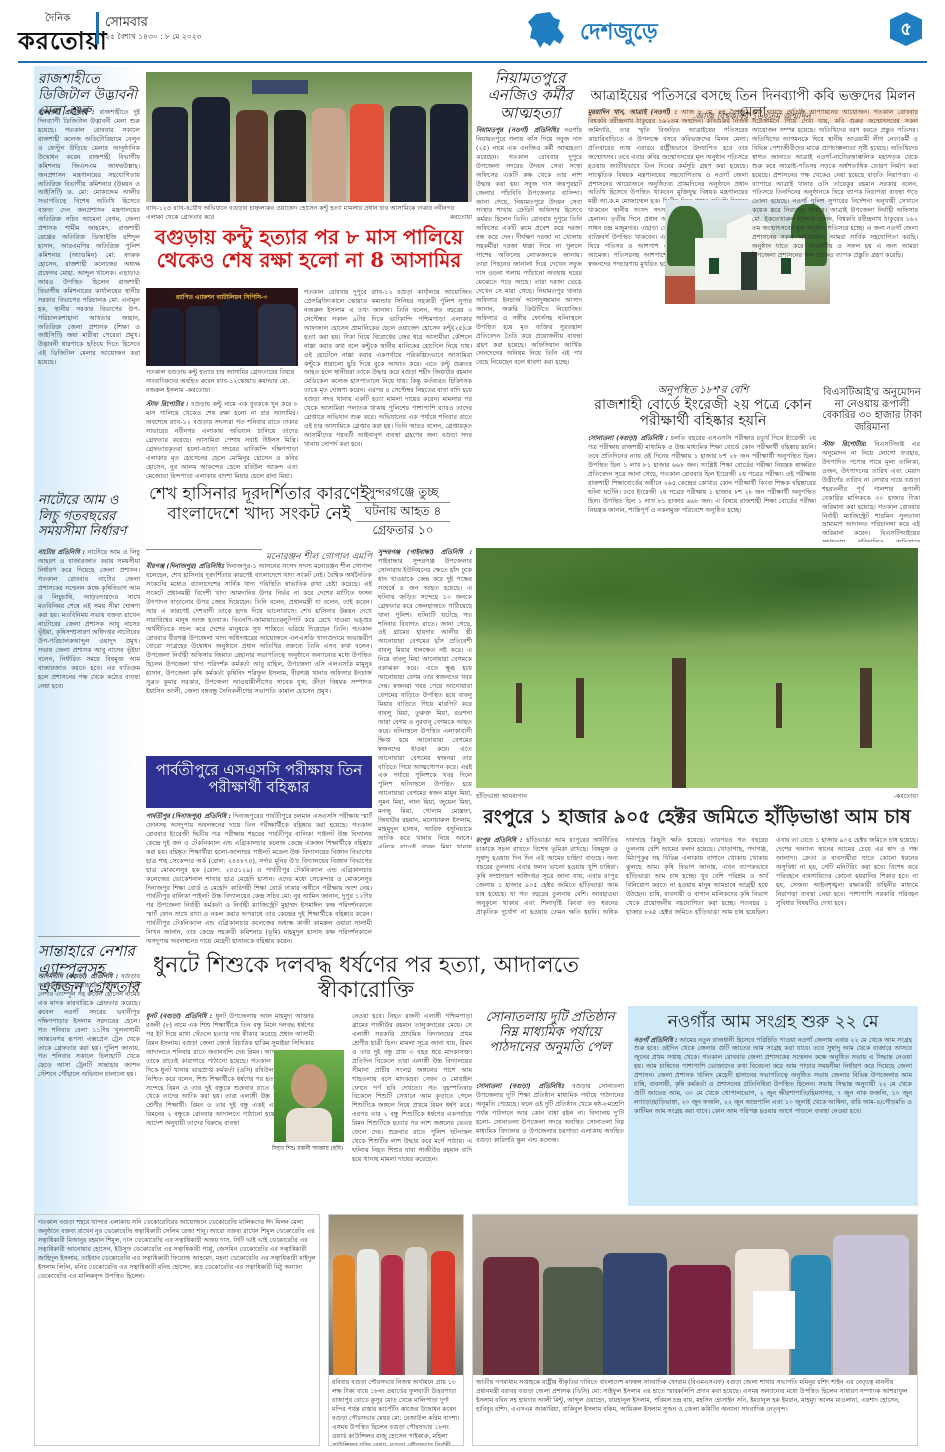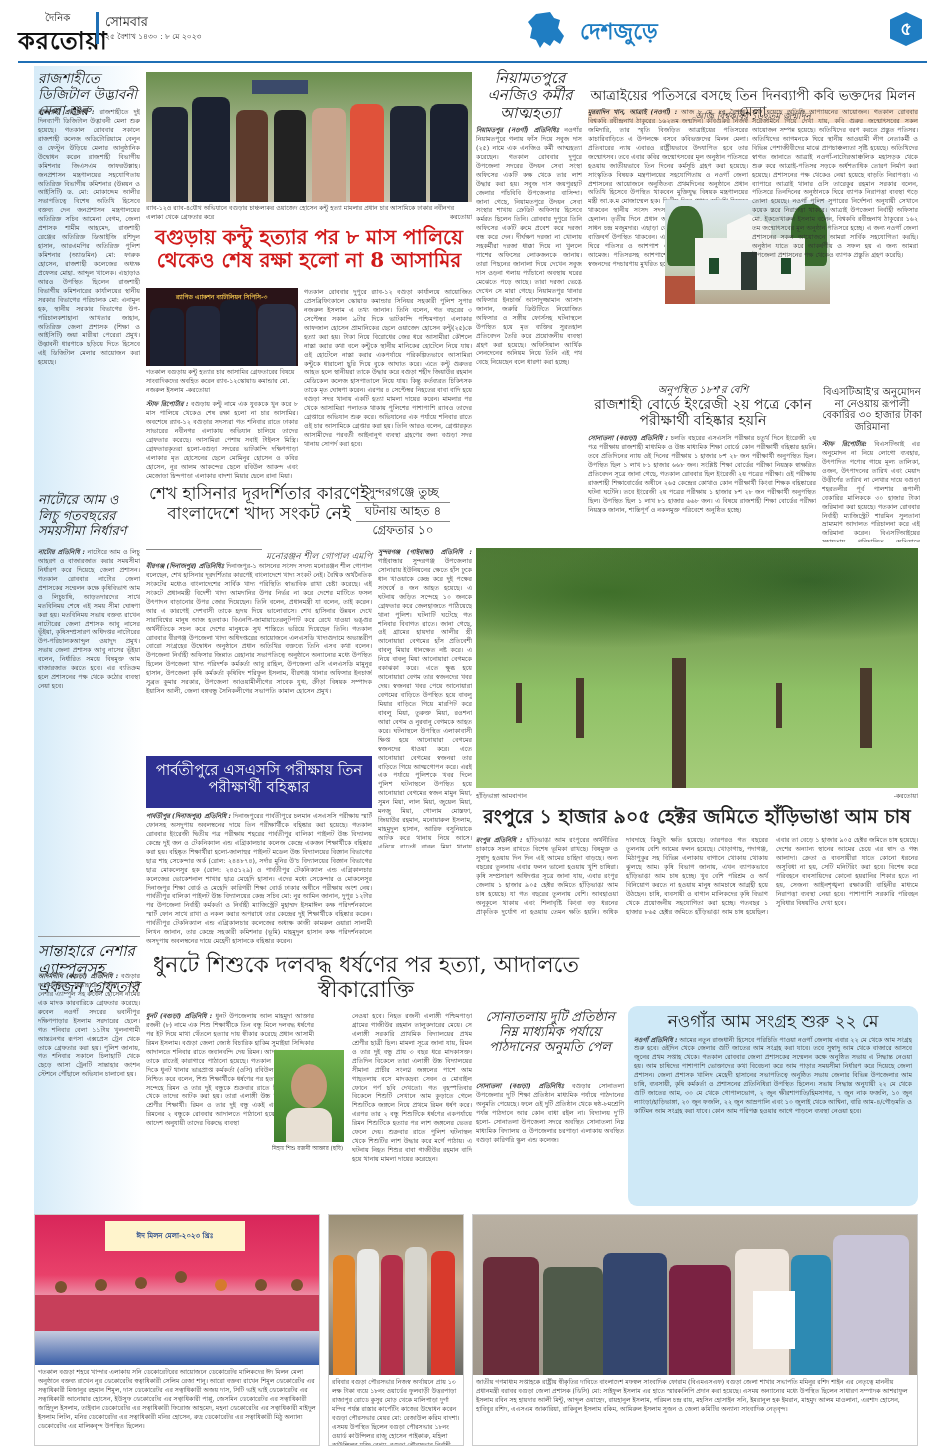--- a/index.html
+++ b/index.html
@@ -197,40 +197,29 @@
   <span class="byline">রংপুর প্রতিনিধি :</span>
   <span>হাঁড়িভাঙা আম রংপুরের অর্থনীতির চাকাকে সচল রাখতে বিশেষ ভূমিকা রাখছে। বিষমুক্ত ও সুস্বাদু হওয়ায় দিন দিন এই আমের চাহিদা বাড়ছে। অন্য বছরের তুলনায় এবার ফলন ভালো হওয়ায় খুশি চাষিরা। কৃষি সম্প্রসারণ অধিদপ্তর সূত্রে জানা যায়, এবার রংপুর জেলায় ১ হাজার ৯০৫ হেক্টর জমিতে হাঁড়িভাঙা আম চাষ হয়েছে। যা গত বছরের তুলনায় বেশি। আবহাওয়া অনুকূলে থাকায় এবং শিলাবৃষ্টি কিংবা বড় ধরনের প্রাকৃতিক দুর্যোগ না হওয়ায় তেমন ক্ষতি হয়নি। অধিক দাবদাহে কিছুটা ক্ষতি হয়েছে। তারপরও গত বছরের তুলনায় বেশি আমের ফলন হয়েছে। খোড়াগাছ, পদাগঞ্জ, মিঠাপুকুর সহ বিভিন্ন এলাকায় বাগানে থোকায় থোকায় ঝুলছে আম। কৃষি বিভাগ জানায়, এখন ব্যাপকভাবে হাঁড়িভাঙা আম চাষ হচ্ছে। খুব বেশি পরিশ্রম ও অর্থ বিনিয়োগ করতে না হওয়ায় মানুষ আমচাষে আগ্রহী হয়ে উঠছেন। চাষি, ব্যবসায়ী ও বাগান মালিকদের কৃষি বিভাগ থেকে প্রয়োজনীয় সহযোগিতা করা হচ্ছে। গতবছর ১ হাজার ৮৬৫ হেক্টর জমিতে হাঁড়িভাঙা আম চাষ হয়েছিল। এবার তা বেড়ে ১ হাজার ৯০৫ হেক্টর জমিতে চাষ হয়েছে। দেশের অন্যান্য স্থানের আমের চেয়ে এর স্বাদ ও গন্ধ আলাদা। ক্রেতা ও ব্যবসায়ীরা যাতে কোনো ধরনের অসুবিধা না হয়, সেটি মনিটরিং করা হবে। বিশেষ করে পরিবহনে ব্যবসায়িদের কোনো হয়রানির শিকার হতে না হয়, সেজন্য আইনশৃঙ্খলা রক্ষাকারী বাহিনীর মাধ্যমে নিরাপত্তা ব্যবস্থা নেয়া হবে। পাশাপাশি সরকারি পরিবহন সুবিধার বিষয়টিও দেখা হবে।</span>
 </div>
 
 <div class="abs hl" style="left:476px;top:1010px;width:148px;font-size:13px;font-style:italic;">সোনাতলায় দুটি প্রতিষ্ঠান নিম্ন মাধ্যমিক পর্যায়ে পাঠদানের অনুমতি পেল</div>
 <div class="abs body-text" style="left:476px;top:1082px;width:148px;height:120px;">
   <span class="byline">সোনাতলা (বগুড়া) প্রতিনিধিঃ</span>
   <span>বগুড়ার সোনাতলা উপজেলার দুটি শিক্ষা প্রতিষ্ঠান মাধ্যমিক পর্যায়ে পাঠদানের অনুমতি পেয়েছে। ফলে ওই দুটি প্রতিষ্ঠান থেকে ষষ্ঠ-৮মশ্রেণি পর্যন্ত পাঠদানে আর কোন বাধা রইল না। বিদ্যালয় দু'টি হলো- সোনাতলা উপজেলা সদরে অবস্থিত সোনাতলা নিম্ন মাধ্যমিক বিদ্যালয় ও উপজেলার চরপাড়া এলাকায় অবস্থিত বগুড়া কারিগরি স্কুল এন্ড কলেজ।</span>
 </div>
 
-<div class="abs" style="left:628px;top:1006px;width:290px;height:200px;background:#cfe9f7;border-radius:9px;">
+<div class="abs" style="left:628px;top:1006px;width:290px;height:200px;background:#cfe9f7;">
   <div class="hl" style="padding-top:6px;font-size:17px;">নওগাঁর আম সংগ্রহ শুরু ২২ মে</div>
   <div class="body-text" style="margin:4px 6px 0 6px;height:158px;">
     <span class="byline">নওগাঁ প্রতিনিধি :</span>
     <span>আমের নতুন রাজধানী হিসেবে পরিচিতি পাওয়া নওগাঁ জেলায় এবার ২২ মে থেকে আম সংগ্রহ শুরু হবে। ওইদিন থেকে জেলার গুটি জাতের আম সংগ্রহ করা যাবে। তবে সুস্বাদু আম থেকে বাজারে আসবে জুনের প্রথম সপ্তাহ থেকে। গতকাল রোববার জেলা প্রশাসকের সম্মেলন কক্ষে অনুষ্ঠিত সভায় এ সিদ্ধান্ত নেওয়া হয়। আম চাষিদের পাশাপাশি ভোক্তাদের কথা বিবেচনা করে আম পাড়ার সময়সীমা নির্ধারণ করে দিয়েছে জেলা প্রশাসন। জেলা প্রশাসক খালিদ মেহেদী হাসানের সভাপতিত্বে অনুষ্ঠিত সভায় জেলার বিভিন্ন উপজেলার আম চাষি, ব্যবসায়ী, কৃষি কর্মকর্তা ও প্রশাসনের প্রতিনিধিরা উপস্থিত ছিলেন। সভায় সিদ্ধান্ত অনুযায়ী ২২ মে থেকে গুটি জাতের আম, ৩০ মে থেকে গোপালভোগ, ২ জুন ক্ষীরশাপাতি/হিমসাগর, ৭ জুন নাক ফজলি, ১০ জুন ল্যাংড়া/হাড়িভাঙ্গা, ২০ জুন ফজলি, ২২ জুন আম্রপালি এবং ১০ জুলাই থেকে আশ্বিনা, বারি আম-৪/গৌড়মতি ও কাটিমন আম সংগ্রহ করা যাবে। কোন আম পরিপক্ক হওয়ার আগে পাড়লে ব্যবস্থা নেওয়া হবে।</span>
   </div>
 </div>
 
 <div class="abs" style="left:34px;top:1214px;width:286px;height:232px;border:1px solid #ccc;">
-  <div class="photo" style="position:relative;width:100%;height:150px;background:linear-gradient(180deg,#d8265a 0%,#e9416a 40%,#f3eef0 70%,#3a5fa8 100%);">
-    <div class="abs" style="left:70px;top:6px;width:140px;height:30px;background:#fff4cc;font-size:7px;color:#2a4a8a;text-align:center;line-height:30px;font-weight:bold;">ঈদ মিলন মেলা-২০২৩ খ্রিঃ</div>
-    <div class="abs" style="left:0;top:80px;width:100%;height:36px;background:#c73f5a;"></div>
-    <div class="head" style="left:20px;top:66px;width:12px;height:12px;"></div>
-    <div class="head" style="left:60px;top:64px;width:12px;height:12px;"></div>
-    <div class="head" style="left:100px;top:62px;width:12px;height:12px;"></div>
-    <div class="head" style="left:140px;top:56px;width:12px;height:12px;"></div>
-    <div class="head" style="left:180px;top:64px;width:12px;height:12px;background:#d57a2e;"></div>
-    <div class="head" style="left:220px;top:64px;width:12px;height:12px;"></div>
-    <div class="head" style="left:256px;top:64px;width:12px;height:12px;"></div>
-  </div>
   <div class="caption" style="padding:3px;height:80px;">গতকাল বগুড়া শহরে খান্দার এলাকায় সনি ডেকোরেটরের আয়োজনে ডেকোরেটর মালিকদের ঈদ মিলন মেলা অনুষ্ঠানে বক্তব্য রাখেন নুর ডেকোরেটর স্বত্বাধিকারী সেলিম রেজা শানু। আরো বক্তব্য রাখেন শিমুল ডেকোরেটর এর সত্বাধিকারী মিজানুর রহমান শিমুল, দাস ডেকোরেটর এর সত্বাধিকারী অজয় দাস, সিটি ভাই ভাই ডেকোরেটর এর সত্বাধিকারী আনোয়ার হোসেন, ইউসুফ ডেকোরেটর এর সত্বাধিকারী পাপ্পু, জেসমিন ডেকোরেটর এর সত্বাধিকারী জাহিদুল ইসলাম, তাইবান ডেকোরেটর এর সত্বাধিকারী ফিরোজ আহমেদ, মহনা ডেকোরেটর এর সত্বাধিকারী মাইদুল ইসলাম লিটন, মনির ডেকোরেটর এর সত্বাধিকারী মনির হোসেন, রুদ্র ডেকোরেটর এর সত্বাধিকারী মিঠু অন্যান্য ডেকোরেটর এর মালিকবৃন্দ উপস্থিত ছিলেন।</div>
 </div>
 
 <div class="abs" style="left:328px;top:1214px;width:136px;height:232px;border:1px solid #ccc;">
   <div class="photo" style="position:relative;width:100%;height:160px;background:linear-gradient(180deg,#9a8f76 0%,#c9b59a 40%,#6a6a66 100%);">
     <div class="person" style="left:4px;width:22px;height:120px;background:#e0862c;"></div>
     <div class="person" style="left:28px;width:22px;height:126px;background:#e9e9e6;"></div>
     <div class="person" style="left:52px;width:22px;height:120px;background:#b3304a;"></div>
     <div class="person" style="left:76px;width:22px;height:128px;background:#d7d5cd;"></div>
     <div class="person" style="left:102px;width:24px;height:124px;background:#d83a2c;"></div>

